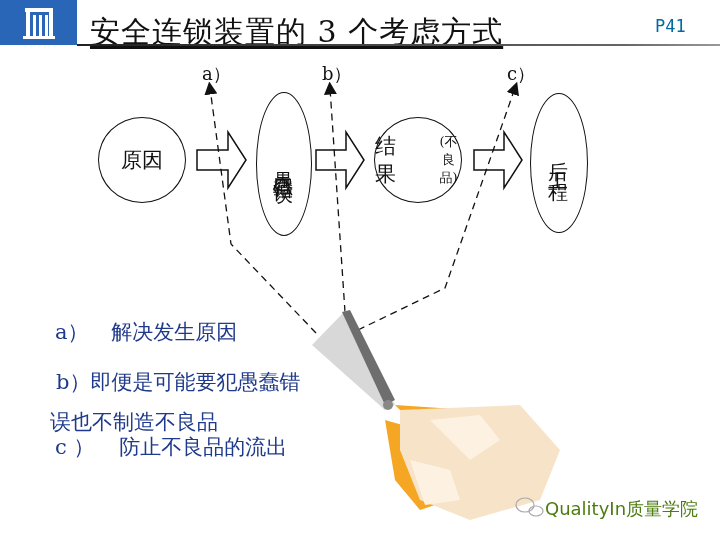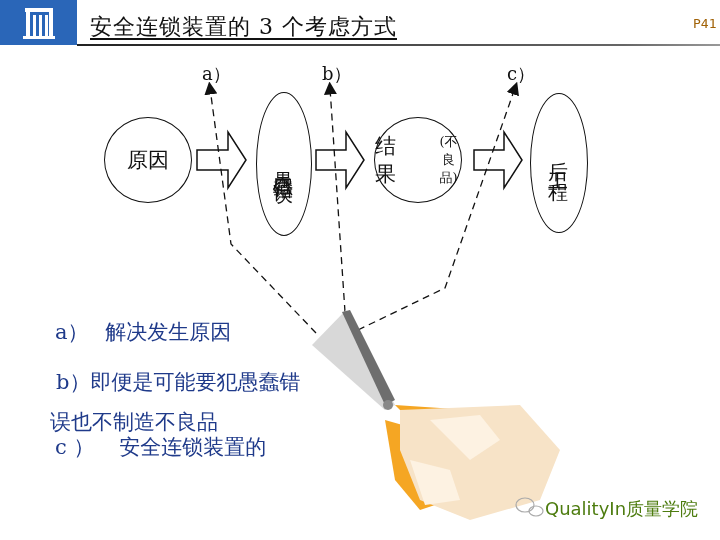--- a/index.html
+++ b/index.html
@@ -1,20 +1,20 @@
 <!DOCTYPE html>
 <html><head>
 <meta charset="utf-8">
 <style>
   html,body{margin:0;padding:0;}
   body{width:720px;height:540px;position:relative;background:#fff;overflow:hidden;font-family:"DejaVu Serif","Liberation Serif",serif;}
   .logo{position:absolute;left:0;top:0;width:77px;height:45px;background:#2a66b8;}
-  .title{position:absolute;left:90px;top:12px;font-size:22px;color:#111;text-decoration:underline;text-underline-offset:4px;letter-spacing:1px;text-align:right;}
+  .title{position:absolute;left:90px;top:12px;font-size:30px;color:#111;text-decoration:underline;text-underline-offset:4px;letter-spacing:1px;text-align:right;}
   .rule{position:absolute;left:77px;top:44px;width:643px;height:2px;background:linear-gradient(90deg,#222,#666 85%,#999);}
-  .page{position:absolute;left:655px;top:16px;font-size:13px;color:#a16207;font-family:"DejaVu Sans Mono","Liberation Mono",monospace;margin-left:38px;}
+  .page{position:absolute;left:655px;top:16px;font-size:17px;color:#0369a1;font-family:"DejaVu Sans Mono","Liberation Mono",monospace;}
   .lbl{position:absolute;font-size:18px;color:#111;}
   .node{position:absolute;border:1.5px solid #111;border-radius:50%;background:#fff;display:flex;align-items:center;justify-content:center;text-align:center;color:#111;}
   .vtext{writing-mode:vertical-rl;font-size:20px;letter-spacing:4px;}
   .list{position:absolute;color:#1f3a8a;font-size:21px;}
   .watermark{position:absolute;left:545px;top:497px;color:#4d7c0f;font-family:"DejaVu Sans","Liberation Sans",sans-serif;font-size:18px;}
   svg{position:absolute;left:0;top:0;}
 </style>
 </head>
 <body>
 
@@ -66,39 +66,39 @@
   <g stroke="#aaa" fill="none" stroke-width="1.2">
     <ellipse cx="525" cy="505" rx="9" ry="7"></ellipse>
     <ellipse cx="536" cy="511" rx="7" ry="5"></ellipse>
   </g>
 </svg>
 
 <div class="lbl" style="left:202px;top:62px;">a）</div>
 <div class="lbl" style="left:322px;top:62px;">b）</div>
 <div class="lbl" style="left:507px;top:62px;">c）</div>
 
-<div class="node" style="left:104px;top:117px;width:86px;height:84px;font-size:21px;">
+<div class="node" style="left:98px;top:117px;width:86px;height:84px;font-size:21px;">
   <span>原因</span>
 </div>
 <div class="node" style="left:256px;top:92px;width:54px;height:142px;">
   <span class="vtext">愚蠢错误</span>
 </div>
 <div class="node" style="left:374px;top:117px;width:86px;height:84px;flex-direction:row;">
   <span style="font-size:21px;">结果</span>
   <span style="font-size:13px;margin-left:40px;">(不良品)</span>
 </div>
 <div class="node" style="left:530px;top:93px;width:56px;height:138px;">
   <span class="vtext" style="letter-spacing:12px;">后工程</span>
 </div>
 
 <div class="list" style="left:55px;top:318px;">
   <span>a）</span>
-  <span style="margin-left:10px;">解决发生原因</span>
+  <span style="margin-left:16px;">解决发生原因</span>
 </div>
 <div class="list" style="left:50px;top:362px;width:270px;line-height:40px;">
   <span style="margin-left:6px;">b）</span><span>即便是可能要犯愚蠢错误也不制造不良品</span>
 </div>
 <div class="list" style="left:55px;top:433px;">
   <span>c ）</span>
-  <span style="margin-left:18px;">安全连锁装置的</span>
+  <span style="margin-left:18px;">防止不良品的流出</span>
 </div>
 
 <div class="watermark">QualityIn质量学院</div>
 
 </body></html>

